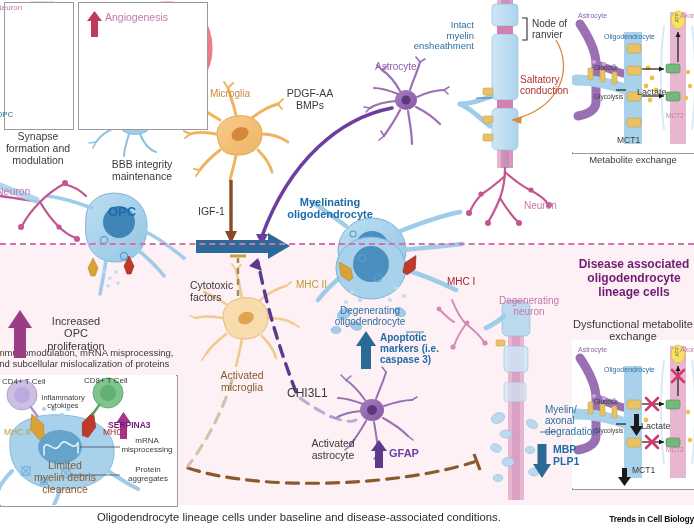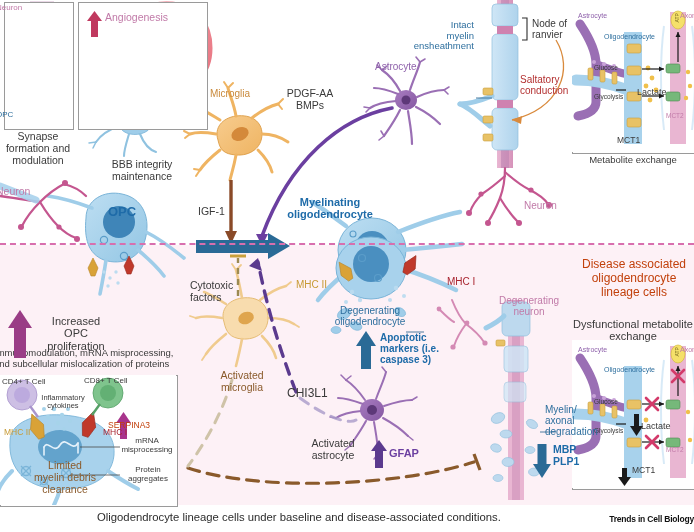--- a/index.html
+++ b/index.html
@@ -15,21 +15,21 @@
   #caption-band{left:0;top:505px;width:694px;height:27px;background:#ffffff;}
   #divider{left:0;top:243px;width:694px;height:0;border-top:2.5px dashed #d86fae;}
   
   .panel{position:absolute;background:#ffffff;border:1.1px solid #9a9a9a;}
   
   .t-grey{color:#3a3a3a;}
   .t-blue{color:#2e6f9e;}
   .t-blue-b{color:#1e6ba8;font-weight:bold;}
   .t-purple{color:#8f62ab;}
   .t-purple-b{color:#6b3fa0;font-weight:bold;}
-  .t-magenta-b{color:#c2410c;font-weight:normal;}
+  .t-magenta-b{color:#701a75;font-weight:bold;}
   .t-pink{color:#c17aa8;}
   .t-orange{color:#c98a3c;}
   .t-brown{color:#8a5a2b;}
   .t-red{color:#b33030;}
   .t-darkred{color:#a8242f;margin-left:29px;}
   .t-gold{color:#c79a34;}
   #footer{position:absolute;right:0;top:514px;font:bold 8.5px "Liberation Sans",sans-serif;color:#111;letter-spacing:-.2px;}
   #caption{position:absolute;left:97px;top:511px;font-size:11.3px;color:#2c2c2c;}
 </style>
 </head>

